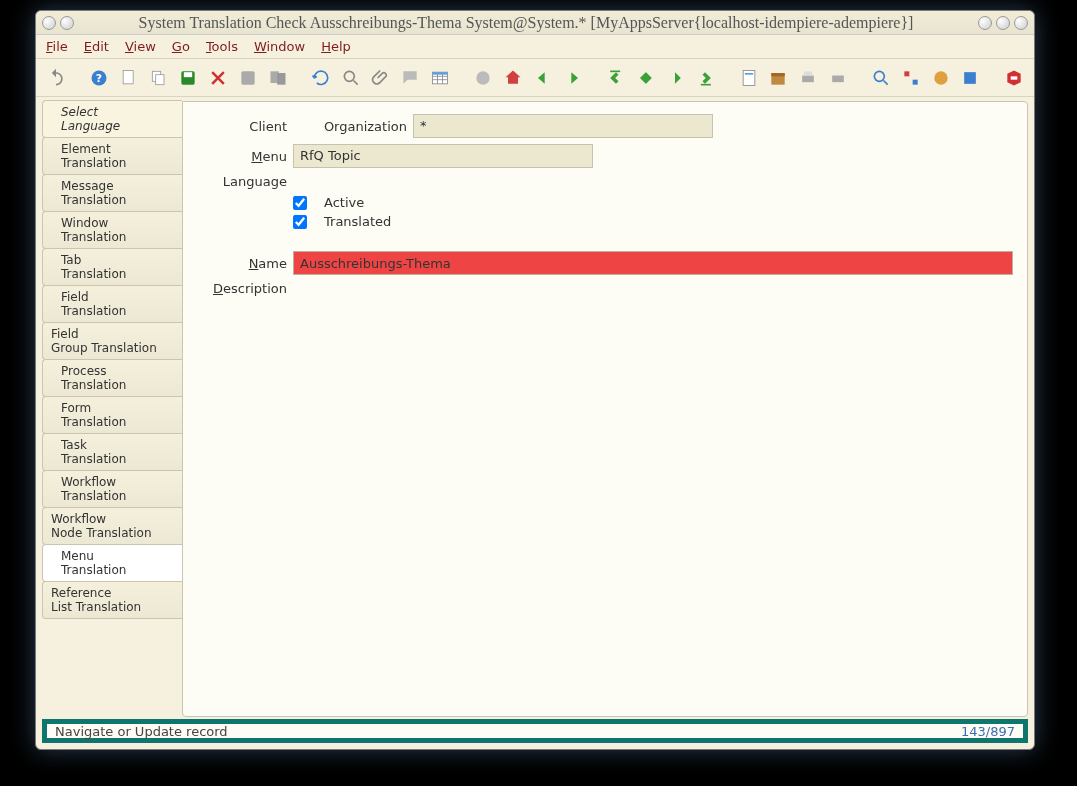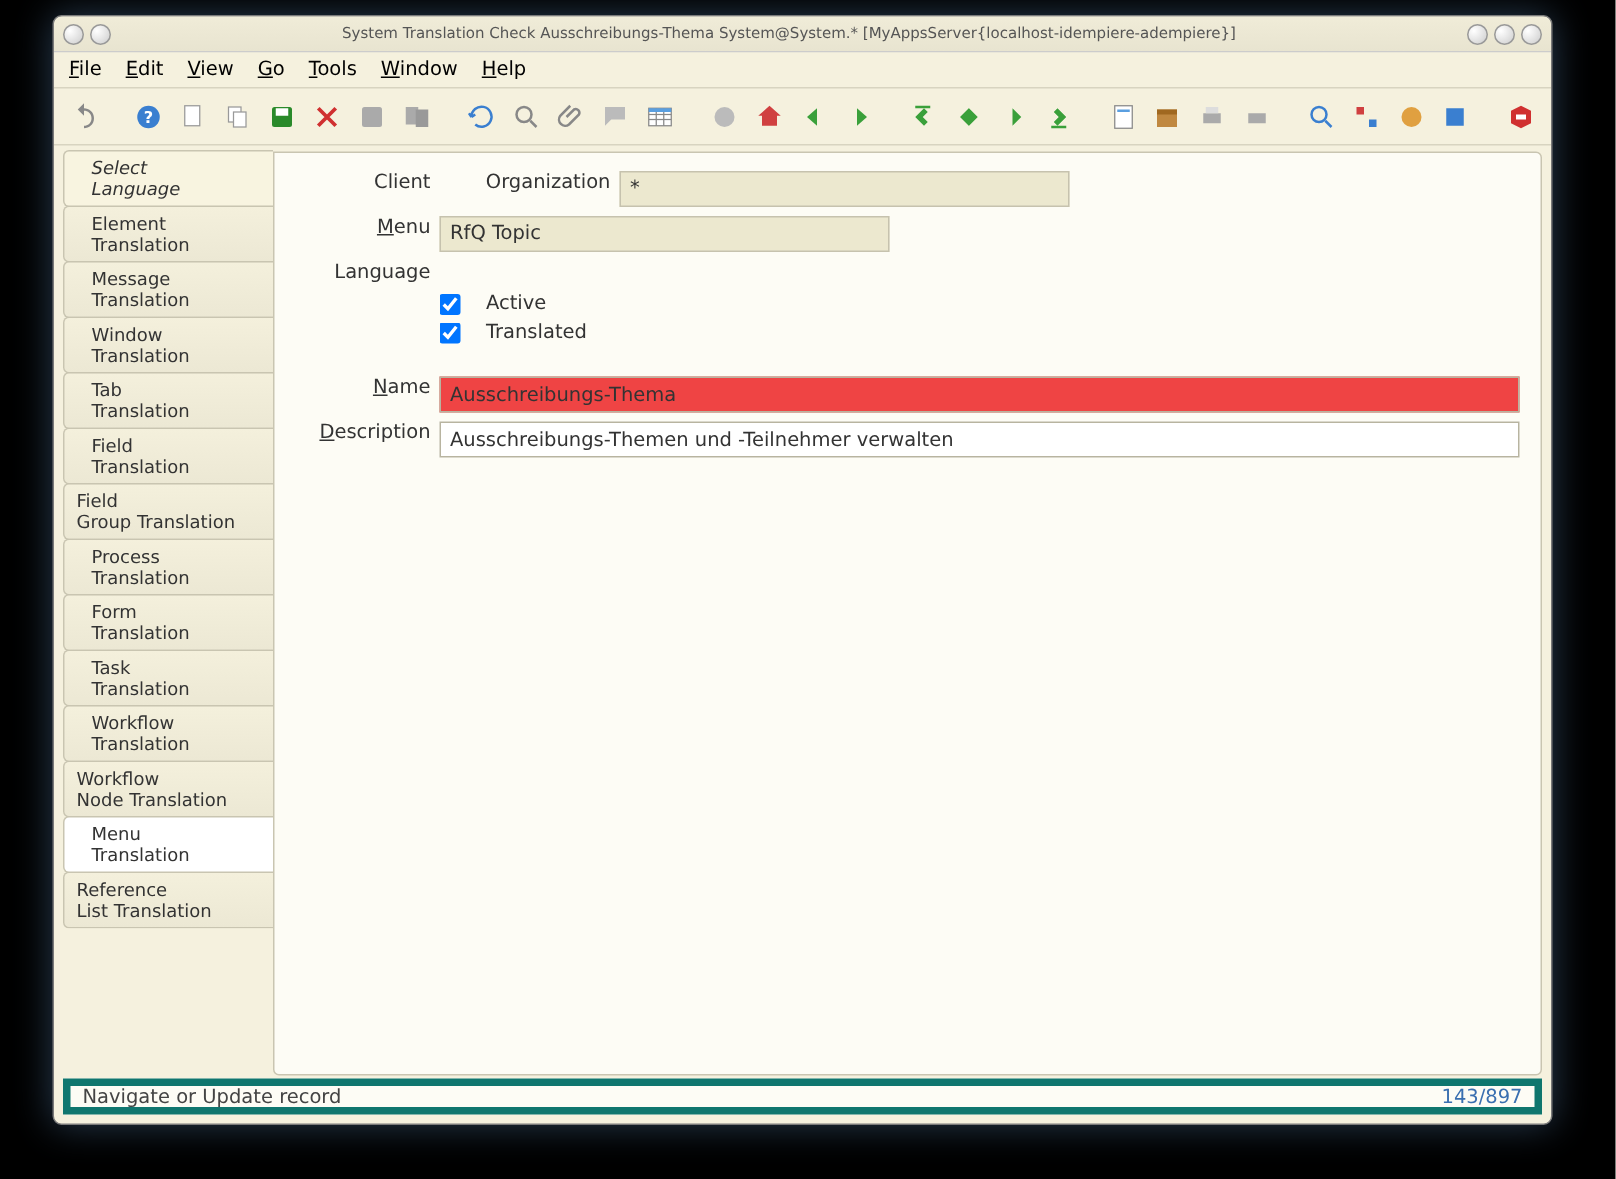--- a/index.html
+++ b/index.html
@@ -11,23 +11,23 @@
     display: flex; flex-direction: column;
   }
   .titlebar {
     height: 24px; background: linear-gradient(#f0ecd8,#e8e4d0);
     border-bottom: 1px solid #ccc; display: flex; align-items: center;
     border-radius: 6px 6px 0 0; padding: 0 6px; color: #444;
   }
   .titlebar .left-ctrls, .titlebar .right-ctrls { display: flex; gap: 4px; }
   .tb-btn { width: 14px; height: 14px; border-radius: 50%; border: 1px solid #999;
     background: radial-gradient(circle at 30% 30%, #fff, #ccc); }
-  .titlebar .title { flex: 1; text-align: center; font-size: 10px; color: #555; }
+  .titlebar .title { flex: 1; text-align: center; font-size: 16px; color: #555; font-family: Liberation Serif, serif; }
   .menubar { height: 24px; display: flex; align-items: center; gap: 16px; padding: 0 10px;
-    border-bottom: 1px solid #d8d4c0; color: #000000; }
+    border-bottom: 1px solid #d8d4c0; color: #7f1d1d; }
   .menubar span { cursor: default; }
   .menubar span u { text-decoration: underline; }
   .toolbar { height: 38px; display: flex; align-items: center; gap: 6px; padding: 0 8px;
     border-bottom: 1px solid #d8d4c0; }
   .tbicon { width: 24px; height: 24px; display:flex; align-items:center; justify-content:center;
     font-size: 16px; cursor: pointer; border-radius:3px; }
   .tbicon svg { width:20px; height:20px; }
   .sep { width: 8px; }
   .body { flex: 1; display: flex; padding: 4px 6px 2px 6px; gap: 0; overflow:hidden; }
   .sidebar { width: 140px; display: flex; flex-direction: column; }
@@ -37,21 +37,21 @@
     margin-top: -1px; border-radius: 4px 0 0 4px; cursor: pointer;
     min-height: 34px; display:flex; flex-direction:column; justify-content:center;
   }
   .side-tab.indent { padding-left: 18px; }
   .side-tab.active { font-style: italic; background: #f8f4e0; font-weight: 500; }
   .side-tab.current { background: #fff; font-weight:500; }
   .main {
     flex: 1; background: #fdfcf5; border: 1px solid #c9c5b1; border-radius: 0 4px 4px 4px;
     padding: 12px 14px; position: relative;
   }
-  .row { display: flex; align-items: flex-start; margin-bottom: 6px; gap: 6px; }
+  .row { display: flex; align-items: center; margin-bottom: 6px; gap: 6px; }
   .lbl { width: 90px; text-align: right; color: #333; }
   .field-ro {
     background: #ece8cf; border: 1px solid #c6c2ae; padding: 3px 6px; height: 24px;
     width: 300px; color: #333;
   }
   .field-rw {
     background: #fff; border: 1px solid #b8b4a0; padding: 3px 6px; height: 24px;
     color: #333;
   }
   .name-field { background: #ef4444; width: 720px; }
@@ -310,21 +310,20 @@
       <div class="chk" style="margin-top:4px;margin-bottom:22px">
         <input type="checkbox" checked="" style="">
         <span>Translated</span>
       </div>
       <div class="row">
         <div class="lbl"><u>N</u>ame</div>
         <input class="field-rw name-field" value="Ausschreibungs-Thema" style="">
       </div>
       <div class="row">
         <div class="lbl"><u>D</u>escription</div>
-        <input class="field-rw desc-field" value="Ausschreibungs-Themen und -Teilnehmer verwalten" style="">
       </div>
     </div>
   </div>
 
   <div class="statusbar">
     <span>Navigate or Update record</span>
     <span class="fill"></span>
     <span class="counter">143/897</span>
   </div>
 

